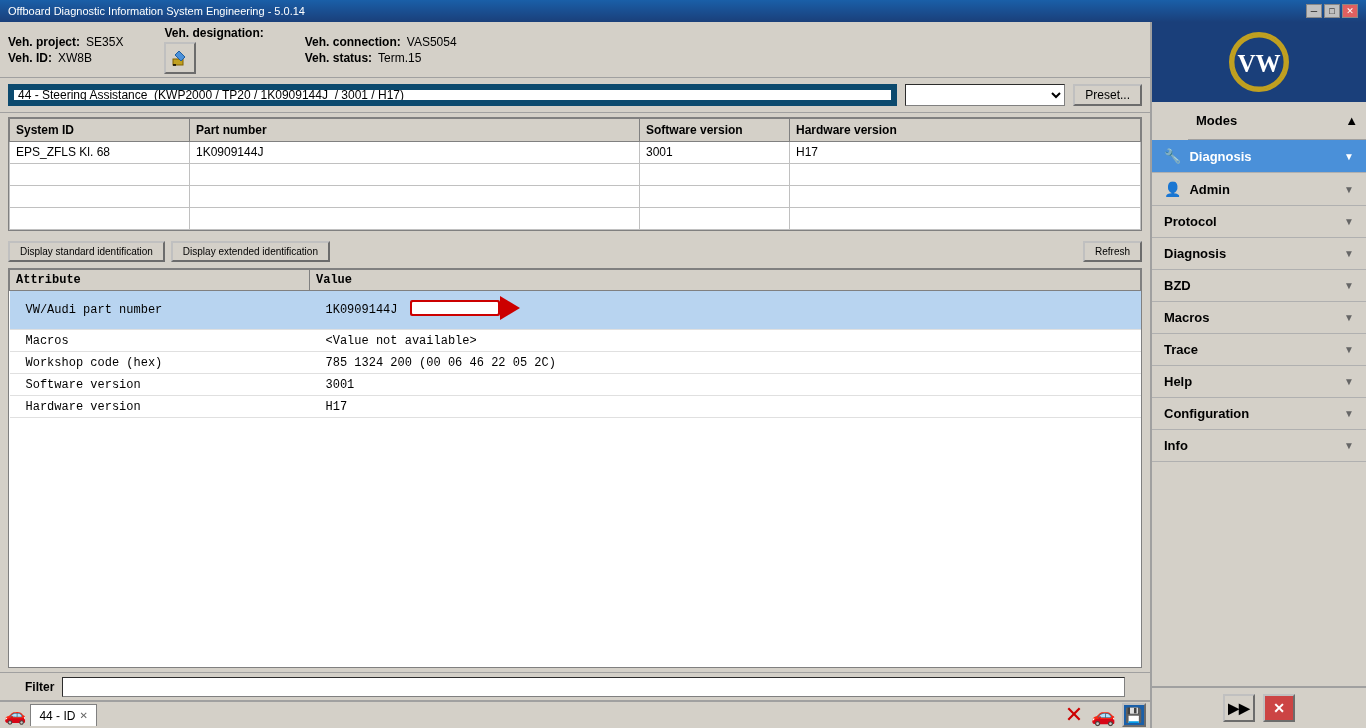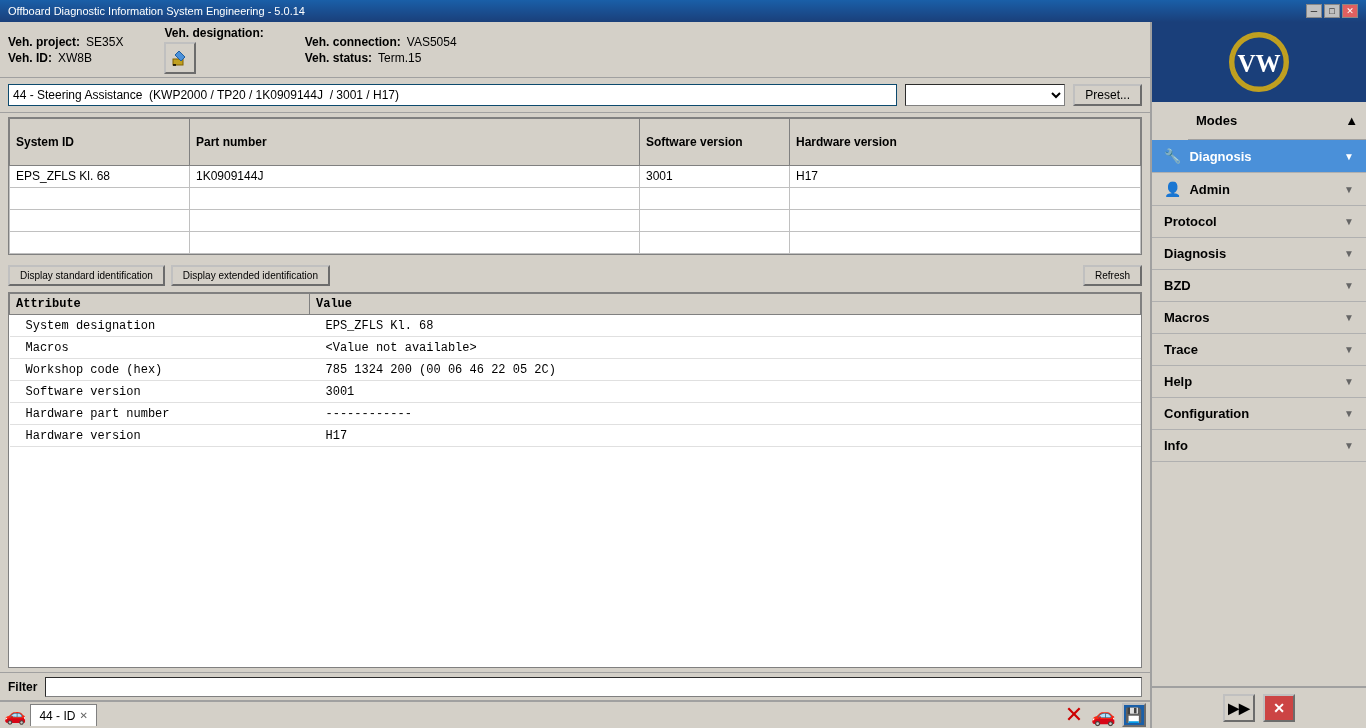--- a/index.html
+++ b/index.html
@@ -53,40 +53,40 @@
     
     #module-header {
       background: #d4d0c8;
       padding: 6px 8px;
       display: flex;
       align-items: center;
       gap: 8px;
       border-bottom: 1px solid #a0a0a0;
     }
     #module-title-input {
-      flex: 1; padding: 2px 4px; border: 1px solid #0c4a6e; background: white;
+      flex: 1; padding: 2px 4px; border: 6px solid #0c4a6e; background: white;
       font-size: 12px; height: 22px;
     }
     #preset-btn {
       padding: 2px 10px; border: 2px outset #c0c0c0; background: #d4d0c8;
       cursor: pointer; font-size: 12px; height: 22px;
     }
     #preset-dropdown {
       width: 160px; height: 22px; border: 1px inset #808080; background: white; font-size: 12px;
     }
 
     
     #sysid-table-area {
       background: white;
       border: 1px solid #808080;
       margin: 4px 8px;
     }
     #sysid-table { width: 100%; border-collapse: collapse; }
     #sysid-table th {
-      background: #d4d0c8; border: 1px solid #808080; padding: 16px 6px;
+      background: #d4d0c8; border: 1px solid #808080; padding: 4px 6px;
       text-align: left; font-weight: bold; font-size: 12px;
     }
     #sysid-table td {
       border: 1px solid #c0c0c0; padding: 3px 6px; font-size: 12px;
       height: 22px; vertical-align: top;
     }
     .sysid-empty-row td { height: 20px; }
 
     
     #action-btns {
@@ -117,21 +117,21 @@
       height: 22px;
     }
     .row-highlighted { background: #b8d4f0; }
     .row-normal { background: white; }
 
     
     .arrow-cell { position: relative; }
 
     
     #filter-bar {
-      display: flex; align-items: center; padding: 4px 8px; gap: 8px;
+      display: flex; align-items: center; padding: 4px 25px; gap: 8px;
       background: #d4d0c8; border-top: 1px solid #a0a0a0;
       height: 28px;
     }
     #filter-label { font-weight: bold; }
     #filter-input {
       flex: 1; height: 20px; border: 1px inset #808080; padding: 1px 4px;
       background: white; font-size: 12px;
     }
 
     
@@ -302,41 +302,46 @@
 
     <div id="extid-table-area">
       <table id="extid-table">
         <thead>
           <tr>
             <th style="width: 300px;">Attribute</th>
             <th>Value</th>
           </tr>
         </thead>
         <tbody id="extid-tbody">
-            <tr class="row-normal">
-              <td>System designation</td>
-              <td class="arrow-cell"><span>EPS_ZFLS Kl. 68</span></td>
+        <tr class="row-highlighted">
+              <td>VW/Audi part number</td>
+              <td class="arrow-cell"><span>1K0909144J</span><span style="display: inline-block; margin-left: 12px; vertical-align: middle;"><svg width="110" height="28" viewBox="0 0 110 28">
+        <defs>
+          <marker id="arrowhead" markerWidth="8" markerHeight="6" refX="8" refY="3" orient="auto">
+            <polygon points="0 0, 8 3, 0 6" fill="#cc0000"></polygon>
+          </marker>
+        </defs>
+        <rect x="0" y="6" width="90" height="16" fill="#cc0000" rx="2"></rect>
+        <polygon points="90,2 110,14 90,26" fill="#cc0000"></polygon>
+        <rect x="2" y="8" width="86" height="12" fill="white" rx="1"></rect>
+      </svg></span></td>
             </tr>
             <tr class="row-normal">
               <td>Macros</td>
               <td class="arrow-cell"><span>&lt;Value not available&gt;</span></td>
             </tr>
             <tr class="row-normal">
               <td>Workshop code (hex)</td>
               <td class="arrow-cell"><span>785 1324 200 (00 06 46 22 05 2C)</span></td>
             </tr>
             <tr class="row-normal">
               <td>Software version</td>
               <td class="arrow-cell"><span>3001</span></td>
             </tr>
             <tr class="row-normal">
-              <td>Hardware part number</td>
-              <td class="arrow-cell"><span>------------</span></td>
-            </tr>
-            <tr class="row-normal">
               <td>Hardware version</td>
               <td class="arrow-cell"><span>H17</span></td>
             </tr>
           </tbody>
       </table>
     </div>
 
     <div id="filter-bar">
       <span class="info-label" id="filter-label">Filter</span>
       <input id="filter-input" type="text" style="">

